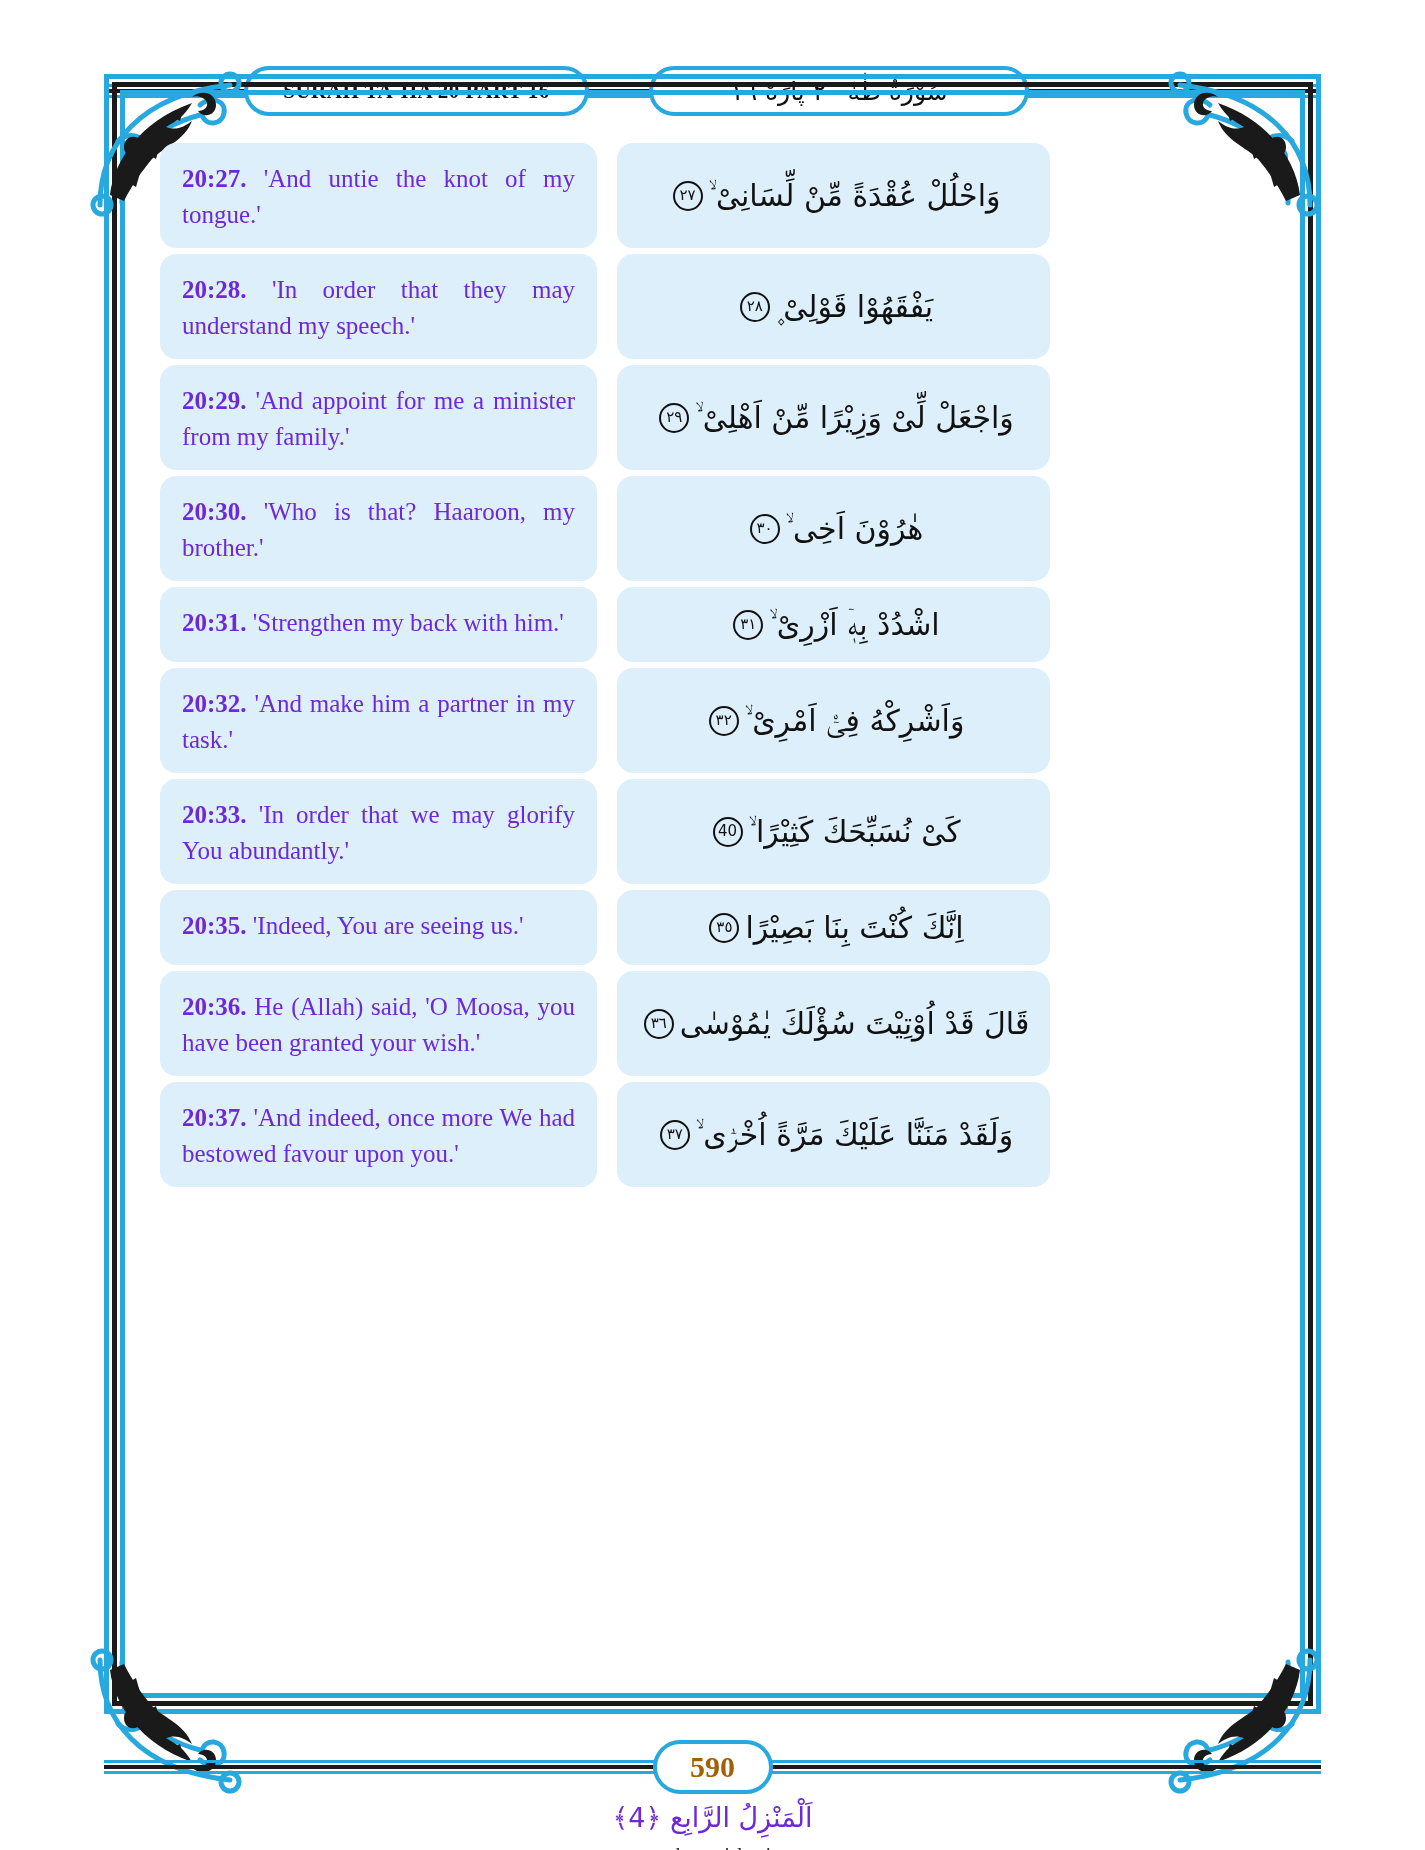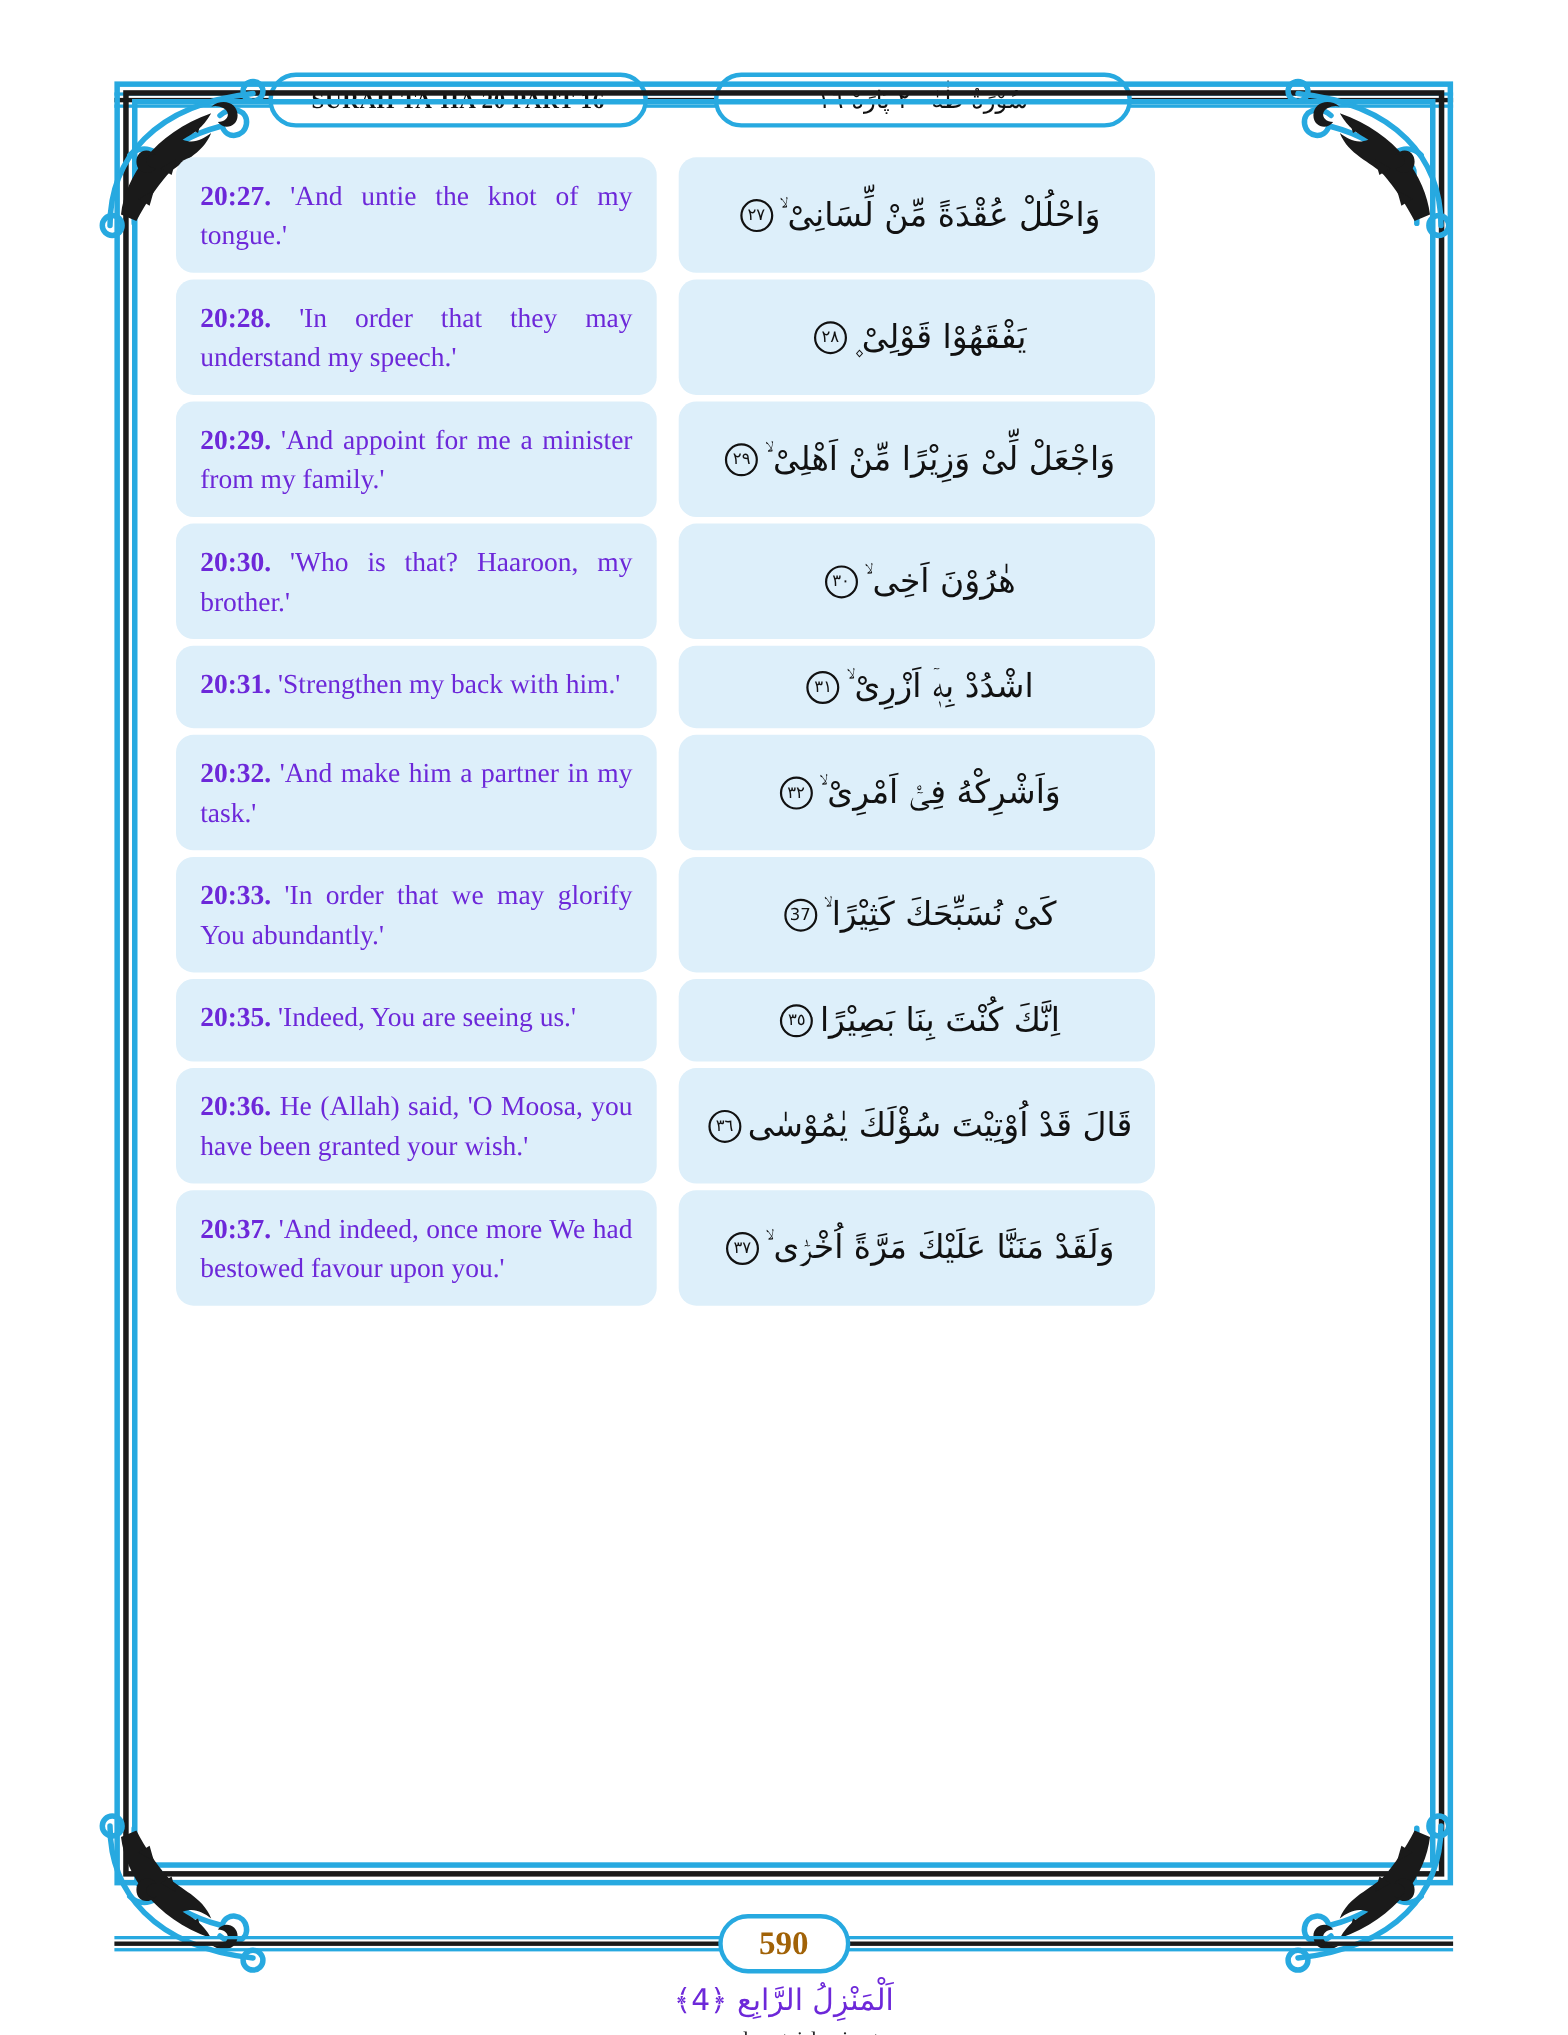--- a/index.html
+++ b/index.html
@@ -98,21 +98,21 @@
   .pill-left .label {
     font-family: "Liberation Serif", serif;
     font-weight: bold;
     font-size: 21px;
     letter-spacing: 0.5px;
     color: #111111;
     white-space: nowrap;
   }
   .pill-right .label {
     font-family: "DejaVu Sans", sans-serif;
-    font-size: 22px;
+    font-size: 25px;
     color: #111111;
     white-space: nowrap;
     direction: rtl;
   }
 
   
   .verses {
     position: absolute;
     left: 160px;
     top: 143px;
@@ -359,21 +359,21 @@
       <div class="panel panel-en"><span class="vnum">20:32.</span> <span>'And make him a partner in my task.'</span></div>
       <div class="panel panel-ar">
         <span>وَاَشْرِكْهُ فِیْۤ اَمْرِیْ ۙ</span>
         <span style="display: inline-block; border: 2px solid rgb(17, 17, 17); border-radius: 50%; width: 26px; height: 26px; line-height: 24px; font-size: 15px; text-align: center; margin: 0px 6px; vertical-align: middle;">٣٢</span>
       </div>
     </div>
     <div class="verse-row">
       <div class="panel panel-en"><span class="vnum">20:33.</span> <span>'In order that we may glorify You abundantly.'</span></div>
       <div class="panel panel-ar">
         <span>كَیْ نُسَبِّحَكَ كَثِیْرًا ۙ</span>
-        <span style="display: inline-block; border: 2px solid rgb(17, 17, 17); border-radius: 50%; width: 26px; height: 26px; line-height: 24px; font-size: 15px; text-align: center; margin: 0px 6px; vertical-align: middle;">37</span>
+        <span style="display: inline-block; border: 2px solid rgb(17, 17, 17); border-radius: 50%; width: 26px; height: 26px; line-height: 24px; font-size: 15px; text-align: center; margin: 0px 6px; vertical-align: middle;">40</span>
       </div>
     </div>
     <div class="verse-row">
       <div class="panel panel-en"><span class="vnum">20:35.</span> <span>'Indeed, You are seeing us.'</span></div>
       <div class="panel panel-ar">
         <span>اِنَّكَ كُنْتَ بِنَا بَصِیْرًا</span>
         <span style="display: inline-block; border: 2px solid rgb(17, 17, 17); border-radius: 50%; width: 26px; height: 26px; line-height: 24px; font-size: 15px; text-align: center; margin: 0px 6px; vertical-align: middle;">٣٥</span>
       </div>
     </div>
     <div class="verse-row">

